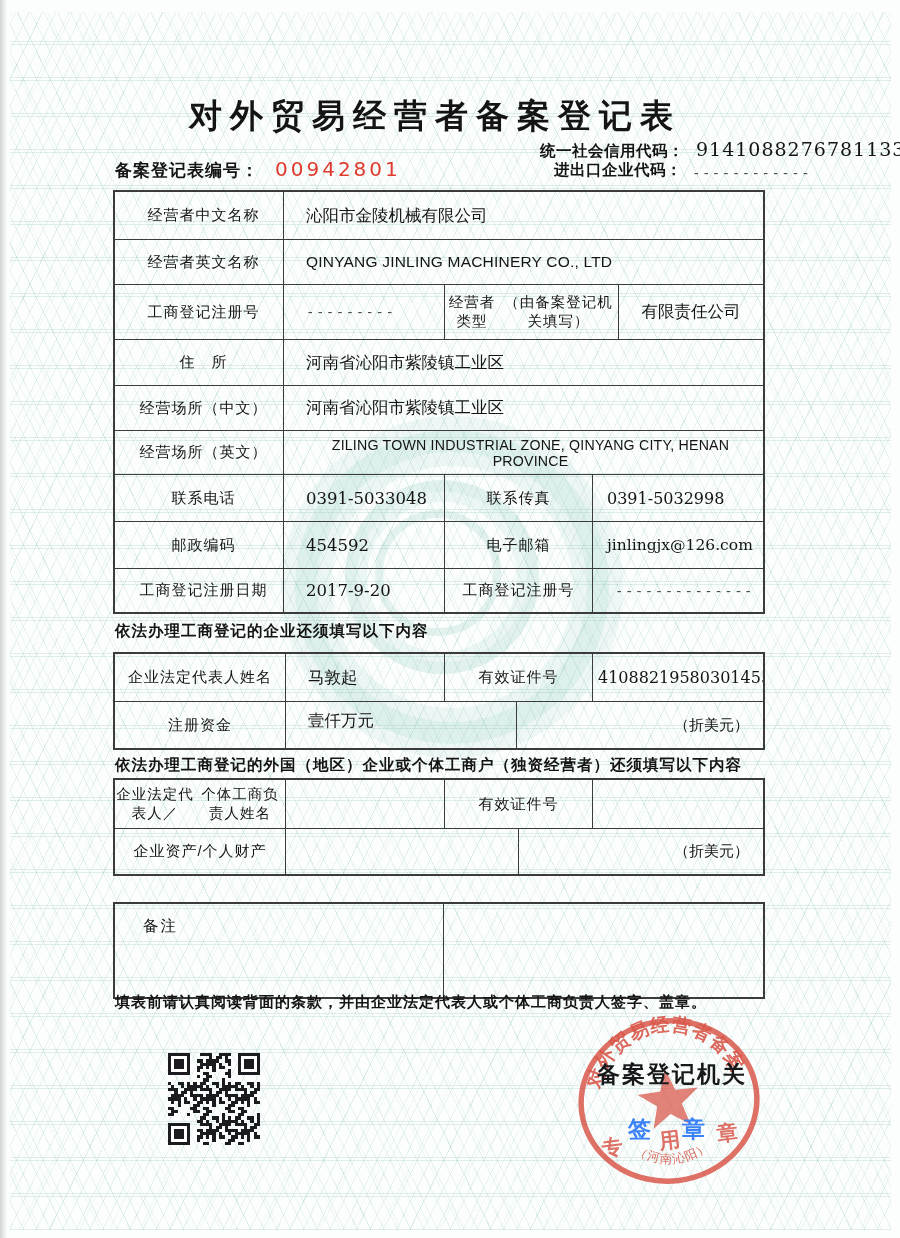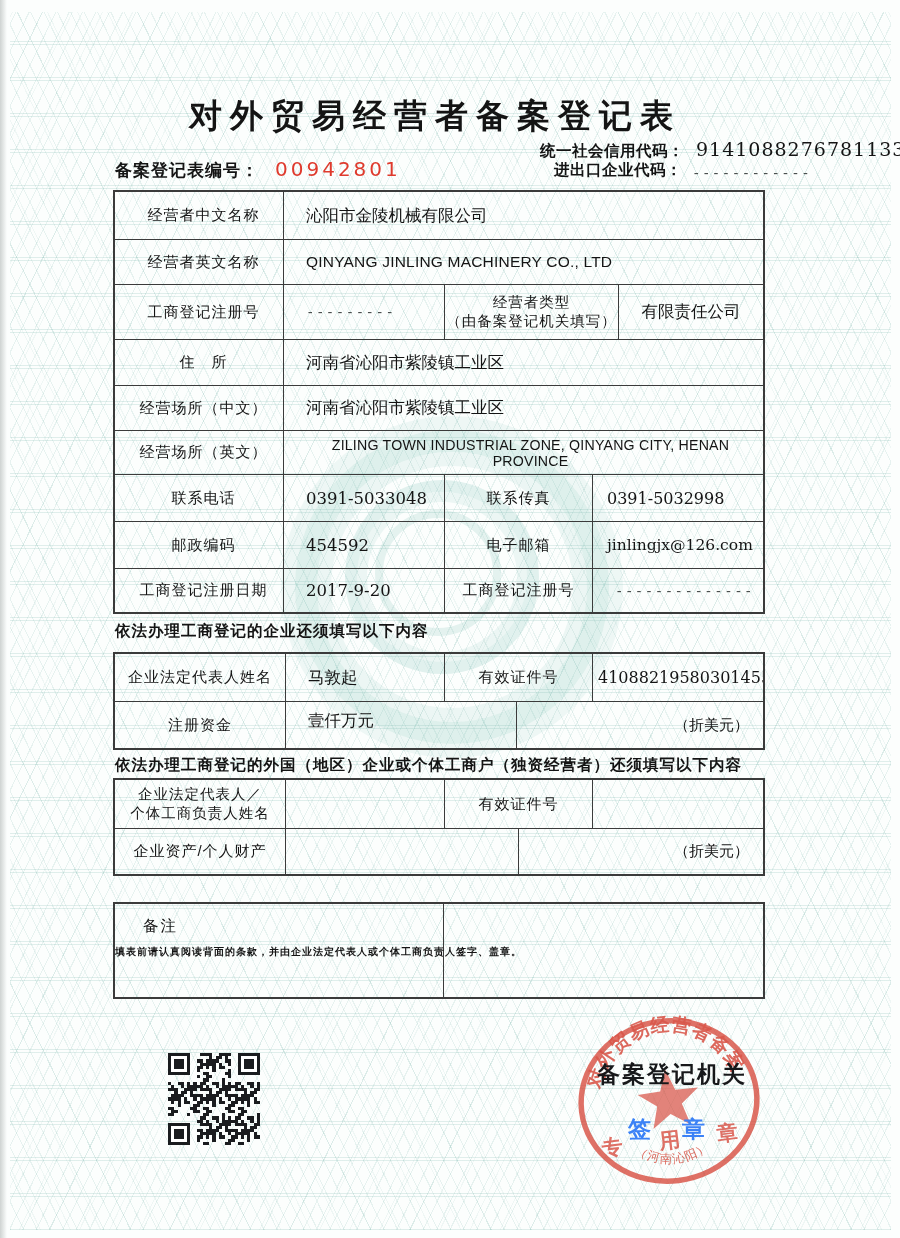--- a/index.html
+++ b/index.html
@@ -45,31 +45,31 @@
   .td:first-child{border-left:none;}
   .lab{font-size:15px;letter-spacing:1px;}
   .val{justify-content:flex-start;text-align:center;padding-left:22px;
        font-family:"DejaVu Serif","Liberation Serif",serif;font-size:16.5px;}
   .val.en{font-family:"Liberation Sans","DejaVu Sans",sans-serif;font-size:15.5px;letter-spacing:.2px;}
   .val.sm{font-size:14.2px;padding-left:14px;}
   .val.ctr{justify-content:center;padding-left:0;}
   .val.top{align-items:flex-start;padding-top:8px;}
   .val.right{justify-content:flex-end;padding-right:14px;padding-left:0;font-size:15px;}
   .dash{color:#4a4f4e;font-size:14px;letter-spacing:1.5px;font-family:"DejaVu Sans Mono",monospace;}
-  .two-line{flex-direction:column;justify-content:center;line-height:1.3;font-size:14.5px;}
+  .two-line{flex-direction:row;justify-content:center;line-height:1.3;font-size:14.5px;}
   .c168{width:168px;flex:none;padding-left:9px;}.c161{width:161px;flex:none;}.c148{width:148px;flex:none;}
   .c174{width:174px;flex:none;}.c170{width:170px;flex:none;}.c159{width:159px;flex:none;}
   .c231{width:231px;flex:none;}.c233{width:233px;flex:none;}.c328{width:328px;flex:none;}
   .fill{flex:1;}
   .h47{height:47px;}.h45{height:45px;}.h55{height:55px;}.h46{height:46px;}.h44{height:44px;}
   .h48{height:48px;}.h93{height:93px;}
 
   .sechead{left:115px;font-size:15.5px;font-weight:bold;letter-spacing:1px;}
   .remark-label{align-items:flex-start;justify-content:flex-start;padding:12px 0 0 28px;font-size:15.5px;letter-spacing:2px;}
-  .footnote{left:115px;top:945px;font-size:10px;font-weight:bold;letter-spacing:1px;}
+  .footnote{left:115px;top:993px;font-size:15px;font-weight:bold;letter-spacing:1px;}
 
   .qr{left:168px;top:1053px;width:92px;height:92px;}
   .qr svg{width:100%;height:100%;}
 
   .stampwrap{left:572px;top:1014px;width:194px;height:174px;transform:rotate(-7deg);z-index:3;opacity:.88;}
   .sealtxt1{left:597px;top:1059px;font-size:23px;font-weight:bold;letter-spacing:2px;z-index:4;color:#17181a;}
   .sealtxt2{left:628px;top:1114px;font-size:23px;font-weight:bold;letter-spacing:4px;z-index:4;color:#3b82f6;}
 
   .dateline{left:500px;top:1162px;z-index:4;white-space:nowrap;display:flex;align-items:baseline;}
   .dateline .num{font-family:"DejaVu Serif",serif;font-size:19px;color:#222;}

